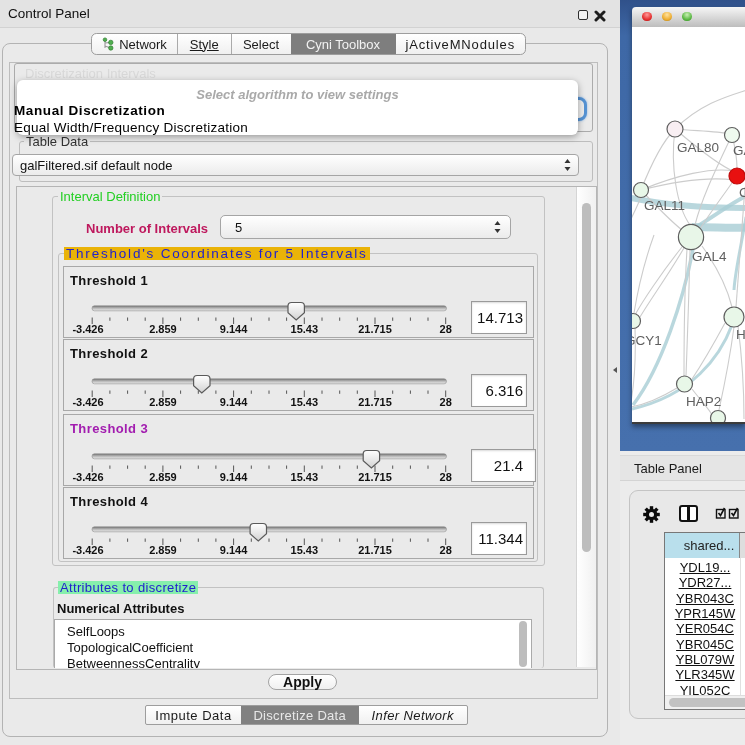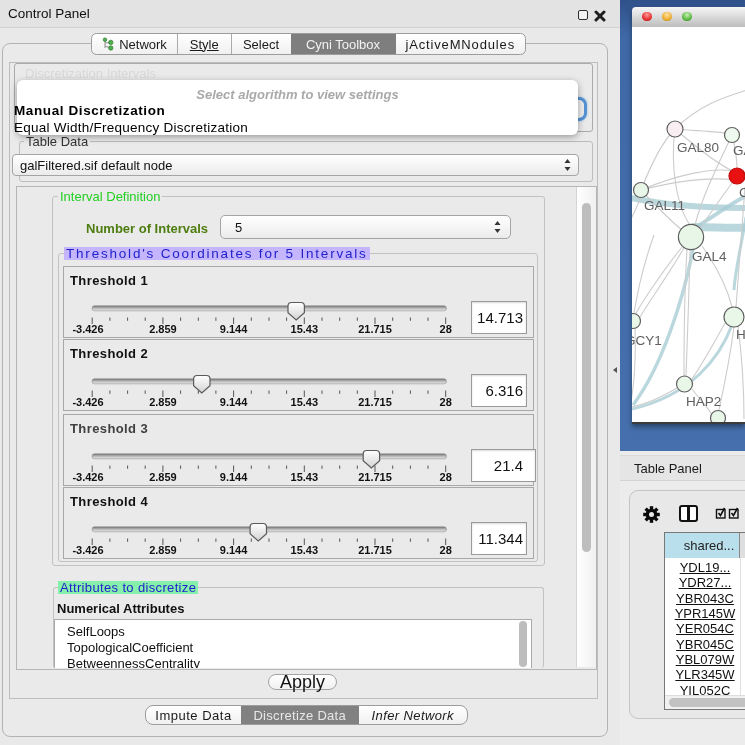--- a/index.html
+++ b/index.html
@@ -55,31 +55,31 @@
 </div>
 
 <div class="abs" style="left:16px;top:186px;width:579px;height:482px;border:1px solid #b5b5b5;background:#eaeaea;"></div>
 
 <div class="abs" style="left:576px;top:187px;width:19px;height:480px;background:linear-gradient(to right,#ffffff,#f0f0f0);border-left:1px solid #d5d5d5;"></div>
 <div class="abs" style="left:582px;top:203px;width:9px;height:349px;background:#bdbdbd;border-radius:5px;"></div>
 
 <div class="groupbox" style="left:52px;top:196px;width:491px;height:368px;border-color:#c2c2c2;"></div>
 <div class="grouplabel" style="left:58px;top:190px;color:#22cf22;background:#eaeaea;">Interval Definition</div>
 
-<div class="abs" style="left:86px;top:221px;font-size:13px;font-weight:bold;color:#4d7c0f;">Number of Intervals</div>
+<div class="abs" style="left:86px;top:221px;font-size:13px;font-weight:bold;color:#be185d;">Number of Intervals</div>
 <div class="abs" style="left:220px;top:215px;width:289px;height:22px;border:1px solid #a5a5a5;border-radius:5px;background:linear-gradient(#ffffff,#ebebeb);">
   <span style="position:absolute;left:14px;top:4px;font-size:13px;color:#111;">5</span>
   <svg style="position:absolute;right:9px;top:5px;" width="7" height="12" viewBox="0 0 7 12">
     <path d="M3.5 0 L6.5 4 L0.5 4 Z" fill="#333"></path>
     <path d="M3.5 12 L6.5 8 L0.5 8 Z" fill="#333"></path>
   </svg>
 </div>
 
 <div class="groupbox" style="left:58px;top:253px;width:478px;height:307px;border-color:#c2c2c2;"></div>
-<div class="grouplabel" style="left:64px;top:247px;color:#2222cc;background:#c4b5fd;letter-spacing:1.8px;font-size:13.5px;">Threshold's Coordinates for 5 Intervals</div>
+<div class="grouplabel" style="left:64px;top:247px;color:#2222cc;background:#eab308;letter-spacing:1.8px;font-size:13.5px;">Threshold's Coordinates for 5 Intervals</div>
 
 <svg width="0" height="0" style="position:absolute;">
   <defs>
     <linearGradient id="trackg" x1="0" y1="0" x2="0" y2="1">
       <stop offset="0" stop-color="#6f6f6f"></stop>
         <stop offset="0.45" stop-color="#b5b5b5"></stop>
         <stop offset="1" stop-color="#ebebeb"></stop>
     </linearGradient>
     <linearGradient id="thumbg" x1="0" y1="0" x2="0" y2="1">
       <stop offset="0" stop-color="#ffffff"></stop>
@@ -133,21 +133,21 @@
 </div>
 <div class="abs" style="left:63px;top:339px;width:469px;height:70px;border:1px solid #a8a8a8;">
   <div style="position:absolute;left:6px;top:6px;font-size:13px;font-weight:bold;color:#111;letter-spacing:0.4px;">Threshold 2</div>
   <svg style="position:absolute;left:0;top:0;" width="469" height="70" viewBox="0 0 469 70">
     <use href="#sliderbase"></use>
       <use href="#thumb" x="137.8" y="35"></use>
   </svg>
   <div style="position:absolute;left:407px;top:34px;width:51px;height:31px;background:#fff;border:1px solid #9a9a9a;box-shadow:inset 0 1px 2px rgba(0,0,0,0.15);font-size:15px;color:#111;text-align:right;line-height:31px;padding-right:3px;">6.316</div>
 </div>
 <div class="abs" style="left:63px;top:413.5px;width:469px;height:70px;border:1px solid #a8a8a8;">
-  <div style="position:absolute;left:6px;top:6px;font-size:13px;font-weight:bold;color:#404040;letter-spacing:0.4px;">Threshold 3</div>
+  <div style="position:absolute;left:6px;top:6px;font-size:13px;font-weight:bold;color:#a21caf;letter-spacing:0.4px;">Threshold 3</div>
   <svg style="position:absolute;left:0;top:0;" width="469" height="70" viewBox="0 0 469 70">
     <use href="#sliderbase"></use>
       <use href="#thumb" x="307.4" y="35"></use>
   </svg>
   <div style="position:absolute;left:407px;top:34px;width:51px;height:31px;background:#fff;border:1px solid #9a9a9a;box-shadow:inset 0 1px 2px rgba(0,0,0,0.15);font-size:15px;color:#111;text-align:right;line-height:31px;padding-right:12px;">21.4</div>
 </div>
 <div class="abs" style="left:63px;top:486.5px;width:469px;height:70px;border:1px solid #a8a8a8;">
   <div style="position:absolute;left:6px;top:6px;font-size:13px;font-weight:bold;color:#111;letter-spacing:0.4px;">Threshold 4</div>
   <svg style="position:absolute;left:0;top:0;" width="469" height="70" viewBox="0 0 469 70">
     <use href="#sliderbase"></use>
@@ -157,23 +157,23 @@
 </div>
 
 <div class="groupbox" style="left:53px;top:587px;width:489px;height:80px;border-color:#c2c2c2;border-bottom:none;"></div>
 <div class="grouplabel" style="left:58px;top:581px;color:#2222cc;background:#86efac;letter-spacing:0.35px;">Attributes to discretize</div>
 <div class="abs" style="left:57px;top:601px;font-size:13px;font-weight:bold;color:#111;">Numerical Attributes</div>
 <div class="abs" style="left:54px;top:619px;width:476px;height:48px;background:#ffffff;border:1px solid #aaa;border-bottom:none;overflow:hidden;">
   <div style="position:absolute;left:12px;top:4px;font-size:13px;color:#111;line-height:15.8px;">SelfLoops<br>TopologicalCoefficient<br>BetweennessCentrality</div>
 </div>
 <div class="abs" style="left:519px;top:621px;width:8px;height:46px;background:#bdbdbd;border-radius:4px;"></div>
 
-<div class="abs" style="left:268px;top:673.5px;width:67px;height:14.5px;border:1px solid #a3a3a3;border-radius:8px;background:linear-gradient(#ffffff,#f0f0f0);text-align:center;font-size:18px;color:#111;line-height:15px;">Apply</div>
-
-<div class="abs" style="left:145px;top:705px;width:321px;height:18px;border:1px solid #9d9d9d;border-radius:8px;background:linear-gradient(#ffffff,#f0f0f0);display:flex;font-size:13px;color:#1a1a1a;">
+<div class="abs" style="left:268px;top:673.5px;width:67px;height:14.5px;border:1px solid #a3a3a3;border-radius:8px;background:linear-gradient(#ffffff,#f0f0f0);text-align:center;font-size:14px;color:#111;line-height:15px;font-weight:bold;">Apply</div>
+
+<div class="abs" style="left:145px;top:705px;width:321px;height:18px;border:1px solid #9d9d9d;border-radius:2px;background:linear-gradient(#ffffff,#f0f0f0);display:flex;font-size:13px;color:#1a1a1a;">
   <div style="width:95px;display:flex;align-items:center;justify-content:center;letter-spacing:0.5px;">Impute Data</div>
   <div style="width:117.5px;display:flex;align-items:center;justify-content:center;background:#818181;color:#e8e8e8;letter-spacing:0.3px;">Discretize Data</div>
   <div style="flex:1;display:flex;align-items:center;justify-content:center;letter-spacing:0.4px;font-style:italic;">Infer Network</div>
 </div>
 
 <div class="abs" style="left:613px;top:367px;width:0;height:0;border-top:3px solid transparent;border-bottom:3px solid transparent;border-right:4px solid #555;"></div>
 
 <div class="abs" style="left:17px;top:80px;width:561px;height:55px;background:#ffffff;border-radius:6px;box-shadow:0 2px 7px rgba(0,0,0,0.35);">
   <div style="position:absolute;left:0;top:7px;width:100%;text-align:center;font-size:13px;font-weight:600;color:#a9a9a9;font-style:italic;">Select algorithm to view settings</div>
   <div style="position:absolute;left:-3px;top:23px;font-size:13.5px;font-weight:bold;color:#000;letter-spacing:0.6px;">Manual Discretization</div>

